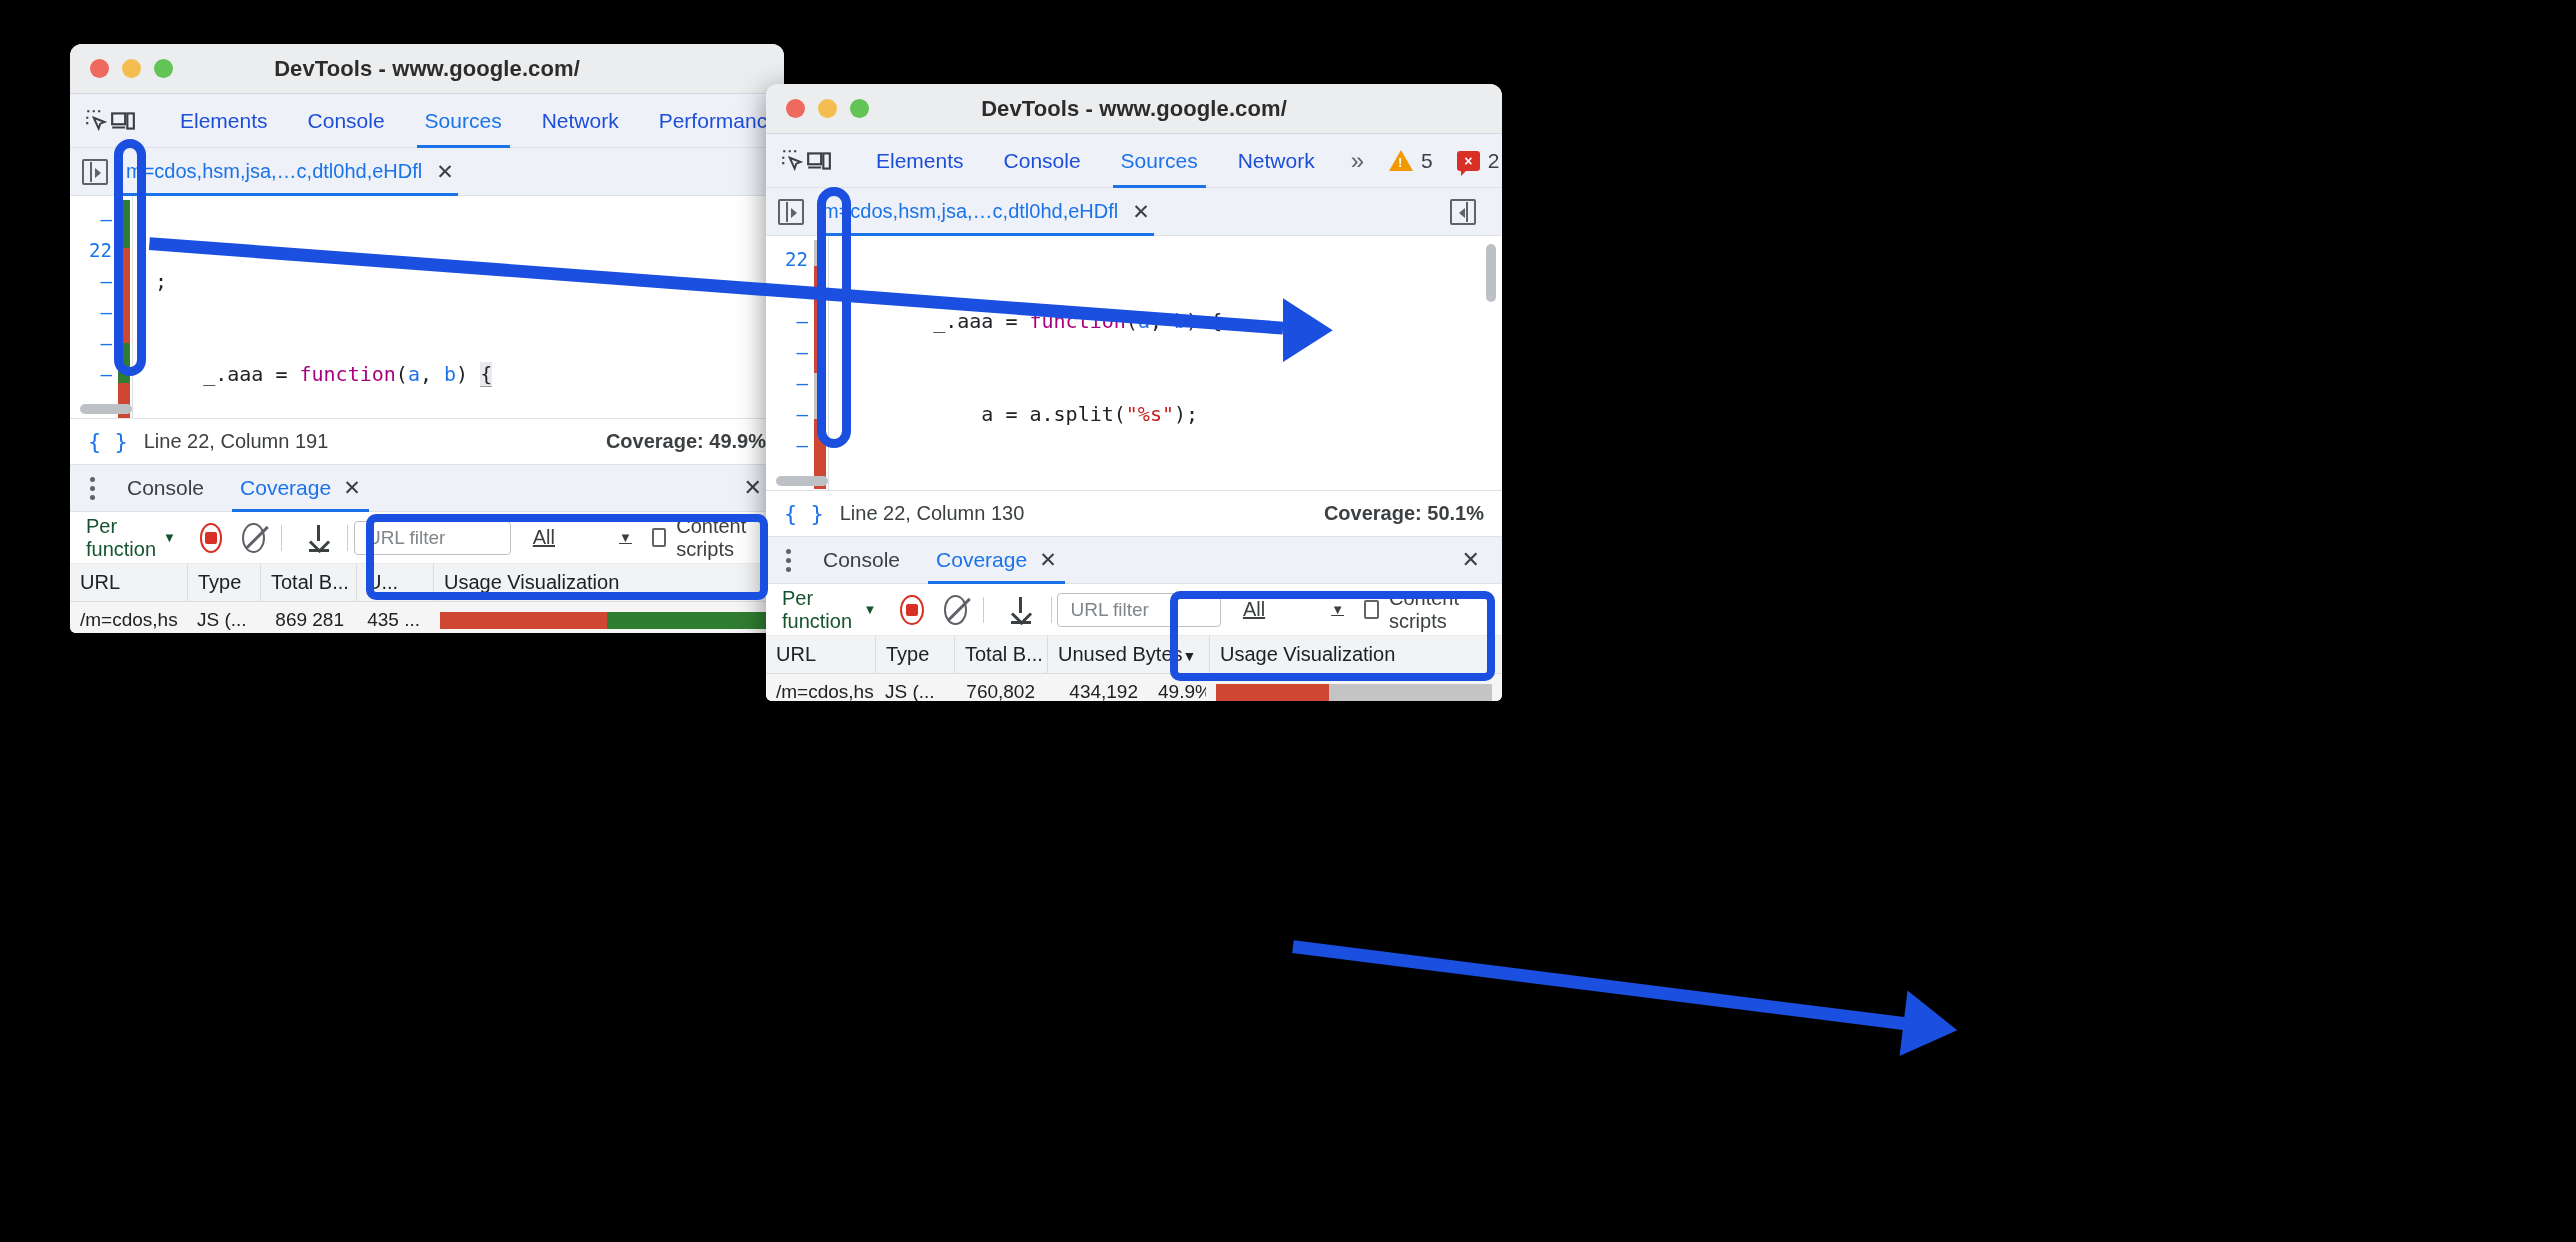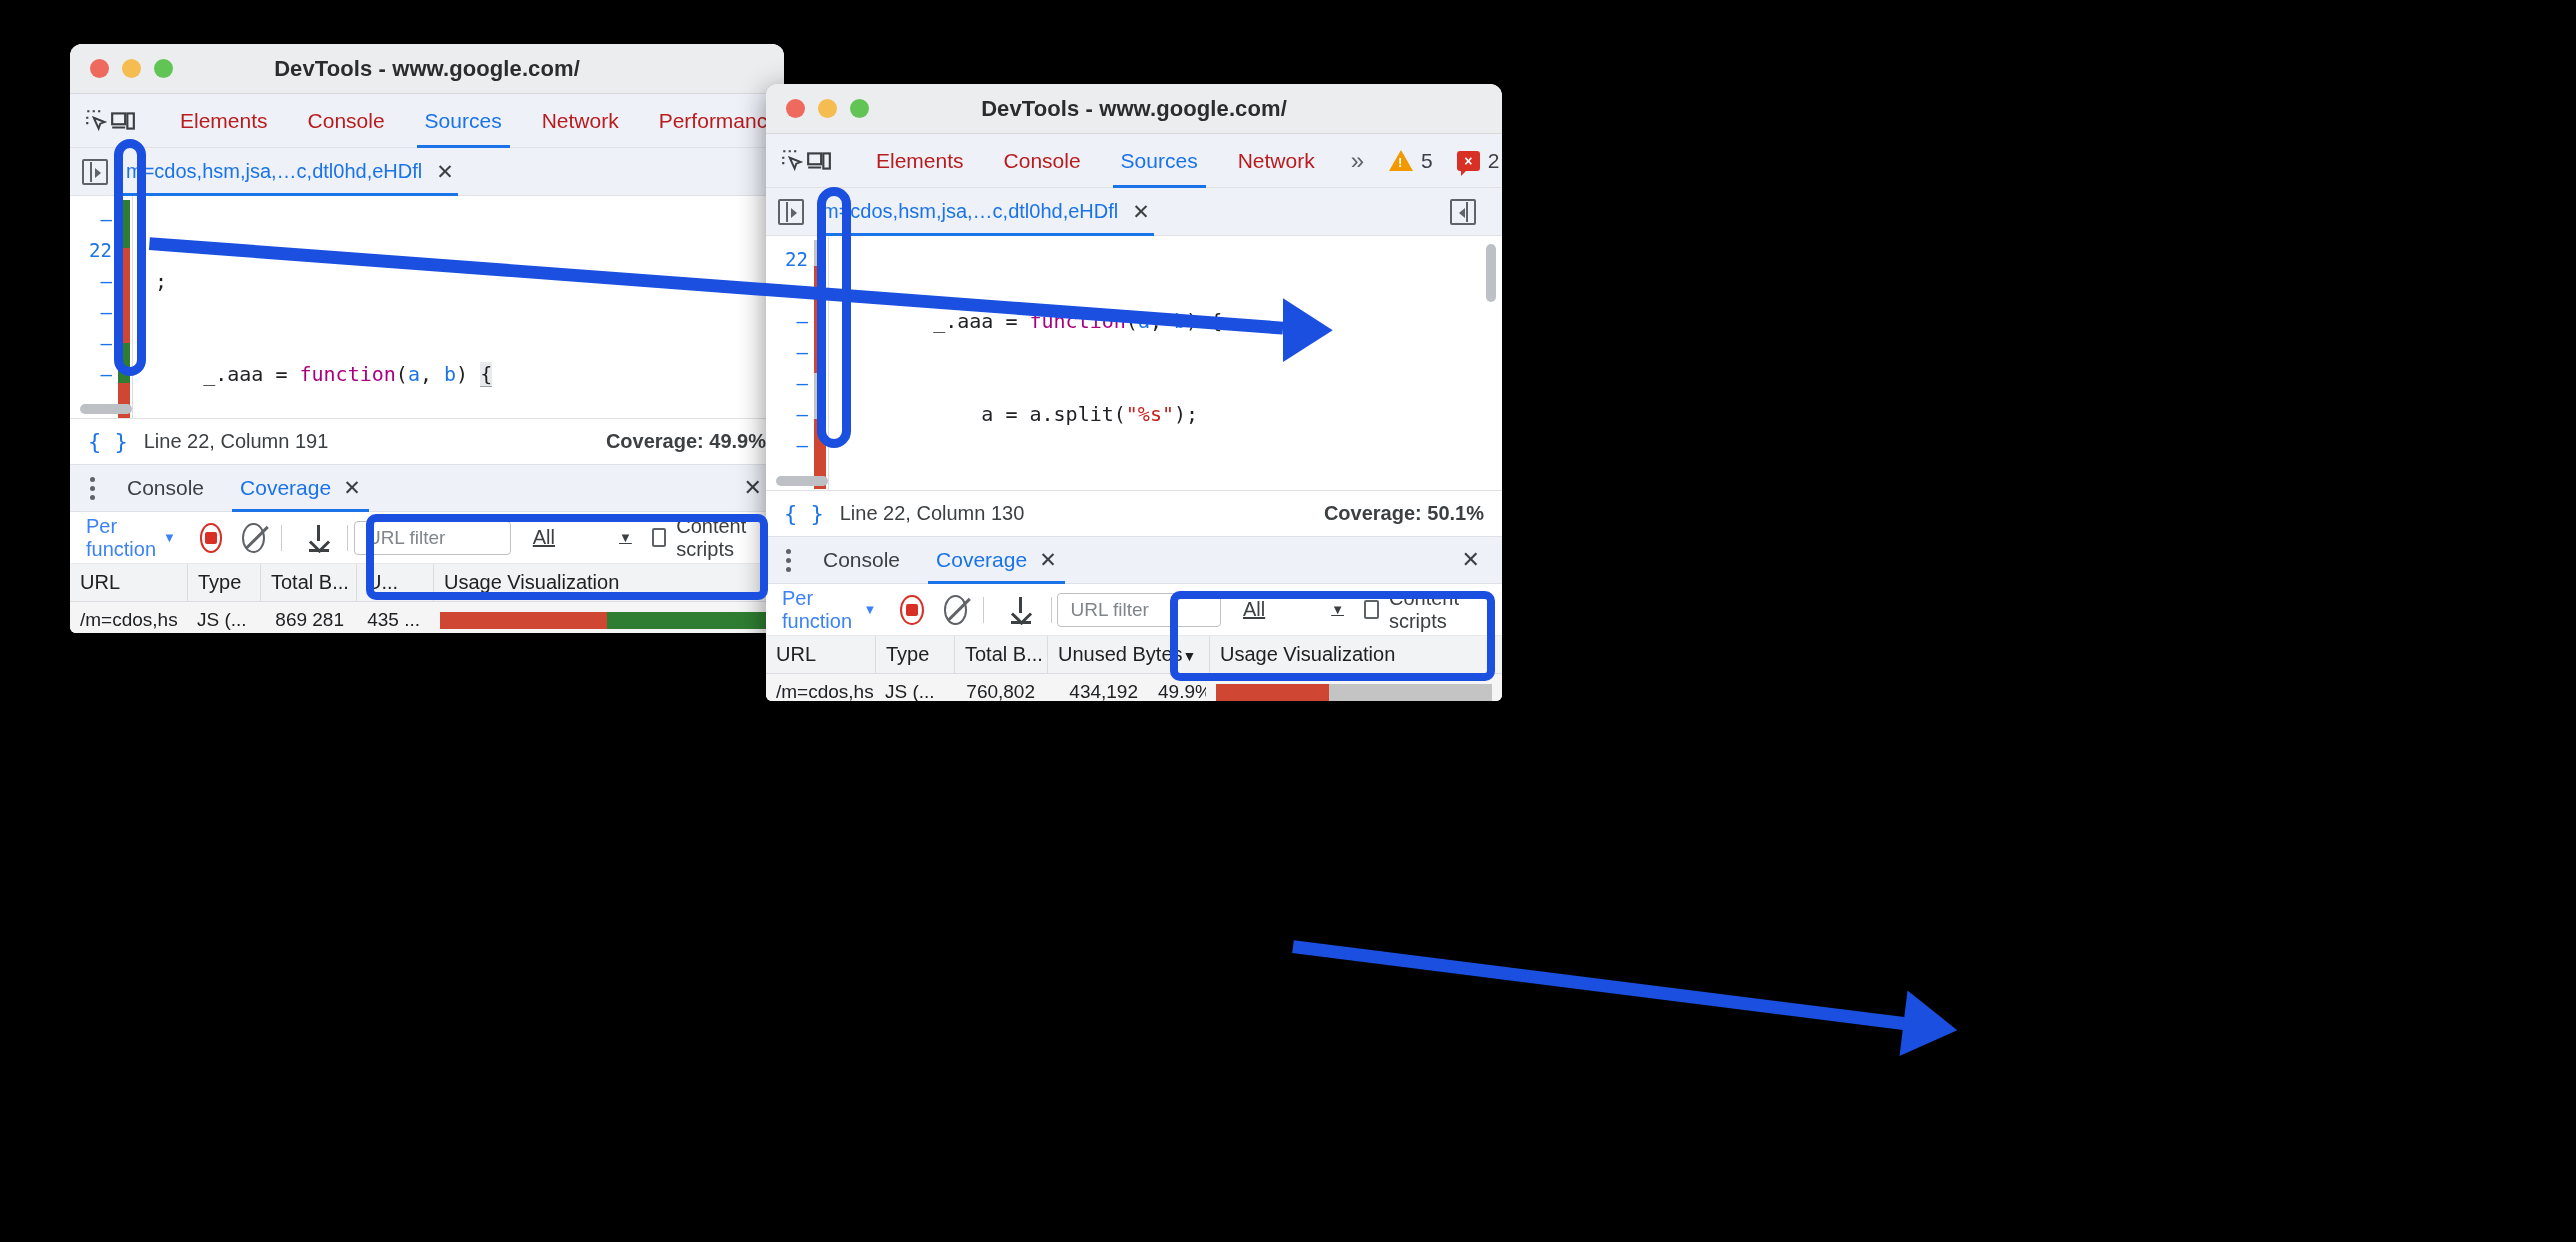--- a/index.html
+++ b/index.html
@@ -47,21 +47,21 @@
     position: relative;
   }
   .icon-btn {
     width: 46px; height: 40px;
     display: flex; align-items: center; justify-content: center;
   }
   .vsep { width: 1px; height: 26px; background: #c9ccd1; margin: 0 12px; }
   .dt-tab {
     padding: 0 20px; height: 54px;
     display: flex; align-items: center;
-    font-size: 21px; color: #b91c1c;
+    font-size: 21px; color: #1d4ed8;
     position: relative; white-space: nowrap;
   }
   .dt-tab.active { color: #1a73e8; }
   .dt-tab.active::after {
     content: ""; position: absolute; left: 12px; right: 12px; bottom: 0;
     height: 3px; background: #1a73e8;
   }
   .dt-right { margin-left: auto; display: flex; align-items: center; padding-right: 14px; }
   .chev { font-size: 24px; color: #5f6368; padding: 0 16px; letter-spacing: -3px; }
   .badge { display: flex; align-items: center; gap: 8px; font-size: 21px; color: #3c4043; padding: 0 12px;}
@@ -166,21 +166,21 @@
     display:flex; align-items:center; padding: 0 16px; position:relative;
   }
   .dr-tab { font-size: 21px; color:#3c4043; padding: 0 18px; height:48px; display:flex; align-items:center; position:relative;}
   .dr-tab.active { color:#1a73e8; }
   .dr-tab.active::after { content:""; position:absolute; left:10px; right:10px; bottom:0; height:3px; background:#1a73e8;}
 
   .cov-toolbar {
     height: 52px; background:#fff; border-bottom:1px solid #e8eaed;
     display:flex; align-items:center; padding: 0 16px; gap: 0;
   }
-  .tb-select { font-size:20px; color:#3b82f6; display:flex; align-items:center; gap:6px; padding-right:14px;}
+  .tb-select { font-size:20px; color:#14532d; display:flex; align-items:center; gap:6px; padding-right:14px;}
   .caret { font-size: 13px; }
   .rec-btn { width:30px; height:30px; border:2.5px solid #d93025; border-radius:50%;
              display:flex; align-items:center; justify-content:center; margin: 0 10px;}
   .rec-btn i { width:12px; height:12px; background:#d93025; display:block; border-radius:2px;}
   .clear-btn { width:30px; height:30px; border:2.5px solid #5f6368; border-radius:50%; position:relative; margin:0 10px;}
   .clear-btn::after { content:""; position:absolute; left:-2px; top:11px; width:30px; height:2.5px; background:#5f6368; transform:rotate(-45deg);}
   .dl-btn { width:30px; height:30px; position:relative; margin: 0 16px;}
   .dl-btn::before { content:""; position:absolute; left:13px; top:2px; width:3px; height:16px; background:#3c4043;}
   .dl-btn::after { content:""; position:absolute; left:8px; top:12px; width:12px; height:12px;
                    border-left:3px solid #3c4043; border-bottom:3px solid #3c4043; transform:rotate(-45deg);}

